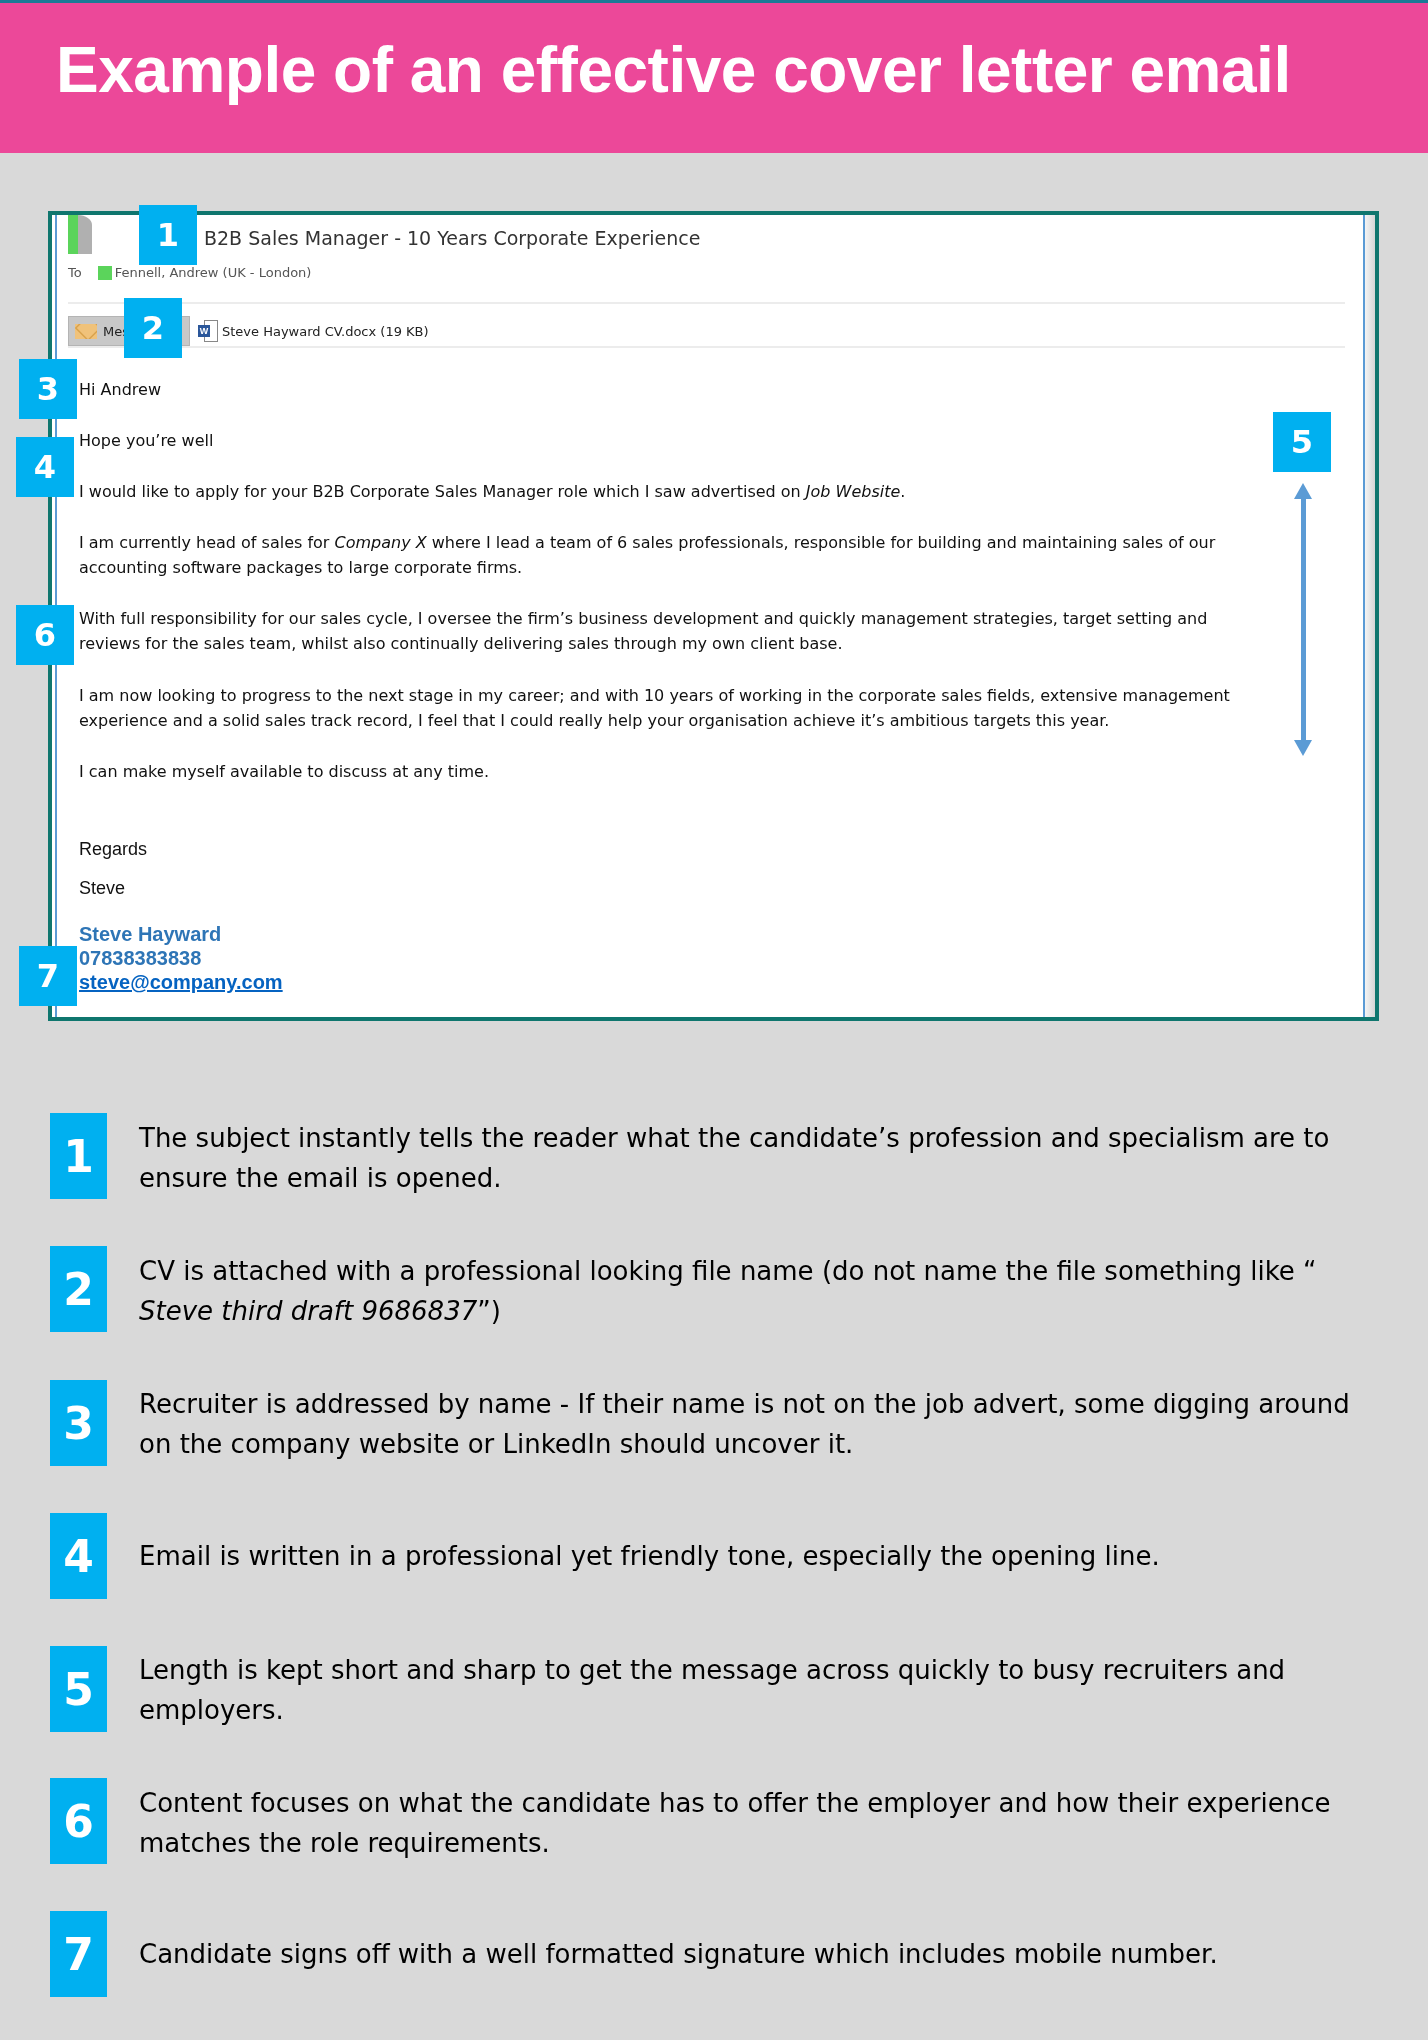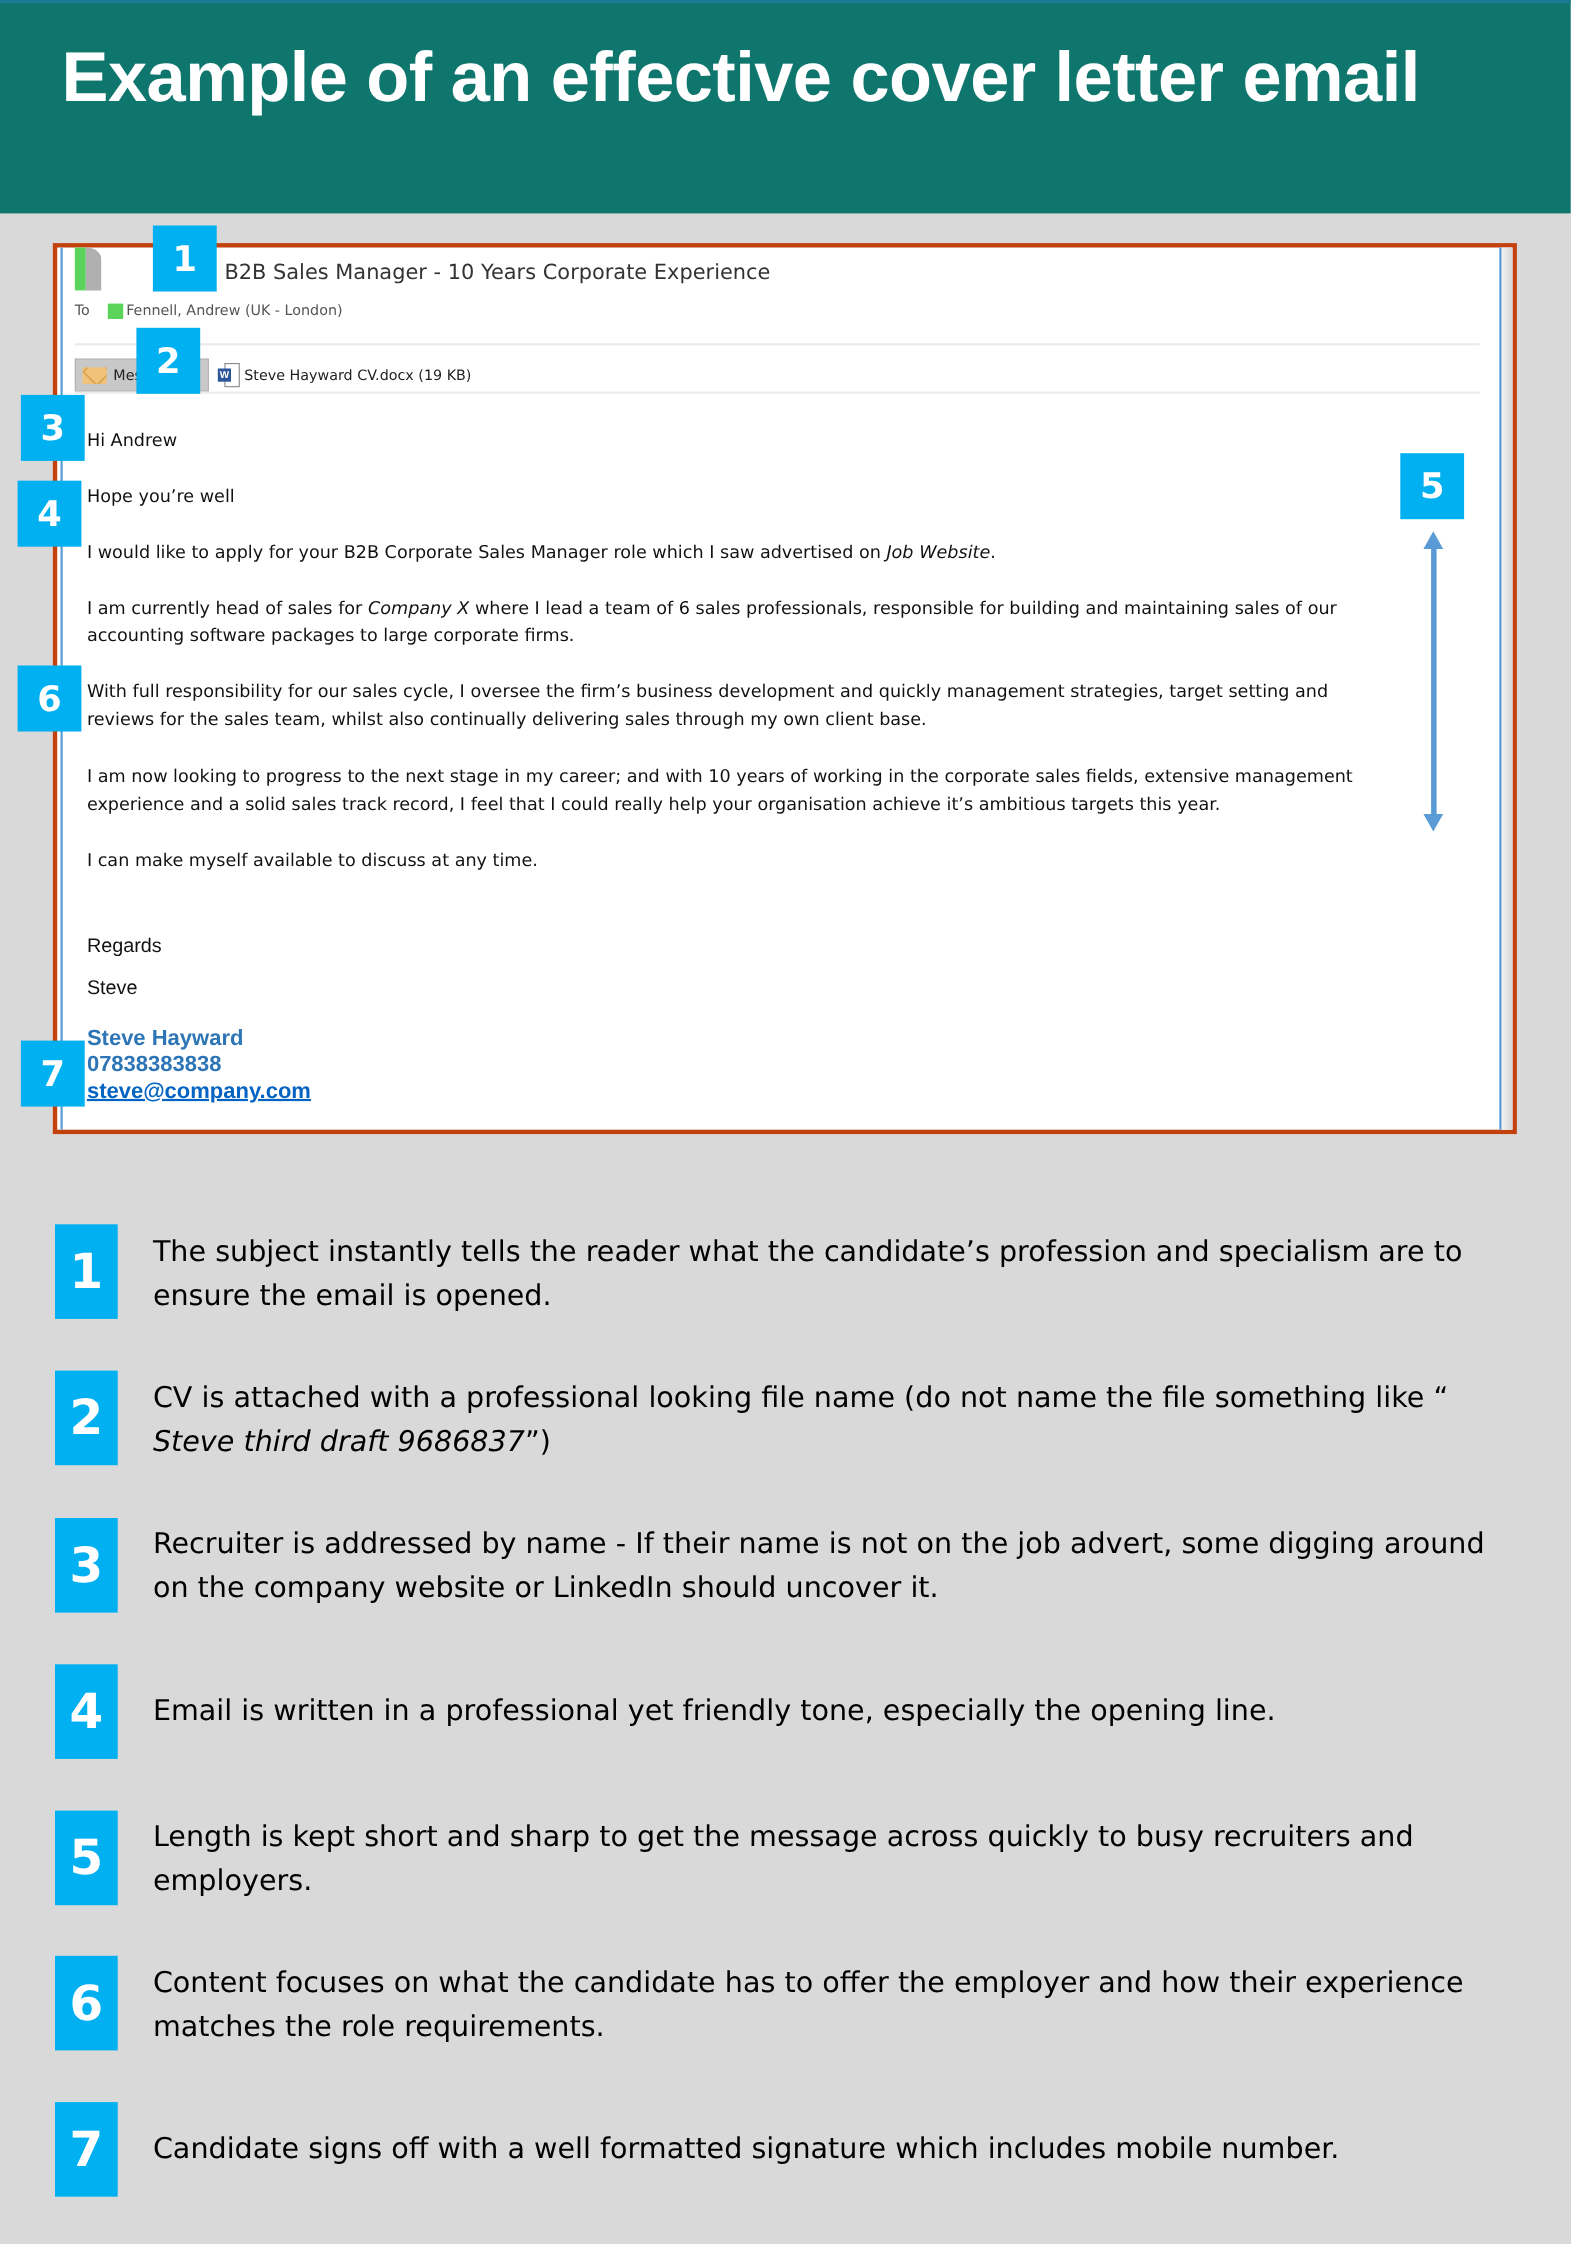--- a/index.html
+++ b/index.html
@@ -1,26 +1,26 @@
 <!DOCTYPE html>
 <html><head>
 <meta charset="utf-8">
 <style>
   * { box-sizing: border-box; margin: 0; padding: 0; }
   html, body { width: 1428px; height: 2040px; background: #d9d9d9; overflow: hidden; }
   body { position: relative; font-family: "Liberation Sans", sans-serif; }
 
-  .banner { position: absolute; left: 0; top: 0; width: 1428px; height: 194px; background: #0f766e; border-top: 3px solid #1a7a96; }
+  .banner { position: absolute; left: 0; top: 0; width: 1428px; height: 153px; background: #ec4899; border-top: 3px solid #1a7a96; }
   .banner h1 { position: absolute; left: 56px; top: 30px; font-family: "Liberation Sans", sans-serif; font-weight: bold; color: #ffffff; font-size: 64px; letter-spacing: -0.5px; white-space: nowrap; }
 
   .badge { position: absolute; background: #00b0f0; color: #ffffff; font-family: "DejaVu Sans", sans-serif; font-weight: bold; display: flex; align-items: center; justify-content: center; z-index: 5; }
   .badge.sm { width: 58px; height: 60px; font-size: 32px; }
   .badge.lg { width: 57px; height: 86px; font-size: 44px; }
 
-  .email { position: absolute; left: 48px; top: 221px; width: 1331px; height: 810px; background: #ffffff; border: 4px solid #c2410c; }
+  .email { position: absolute; left: 48px; top: 211px; width: 1331px; height: 810px; background: #ffffff; border: 4px solid #0f766e; }
   .email .lblue { position: absolute; left: 3px; top: 0; bottom: 0; width: 2px; background: #5b9bd5; }
   .email .rblue { position: absolute; right: 10px; top: 0; bottom: 0; width: 2px; background: #5b9bd5; }
   .email .rshade { position: absolute; right: 0; top: 0; bottom: 0; width: 10px; background: linear-gradient(to right, #f4f4f4, #d6d6d6); }
 
   .flag-green { position: absolute; left: 16px; top: 0; width: 10px; height: 39px; background: #5bd45b; }
   .flag-gray { position: absolute; left: 26px; top: 0; width: 14px; height: 39px; background: #b0b0b0; border-top-right-radius: 14px 10px; }
 
   .subject { position: absolute; left: 152px; top: 12px; font-family: "DejaVu Sans", sans-serif; font-size: 19px; color: #333; white-space: nowrap; }
   .to-row { position: absolute; left: 16px; top: 50px; font-family: "DejaVu Sans", sans-serif; font-size: 13px; color: #555; display: flex; align-items: center; white-space: nowrap; }
   .to-row .to-label { margin-right: 16px; }

